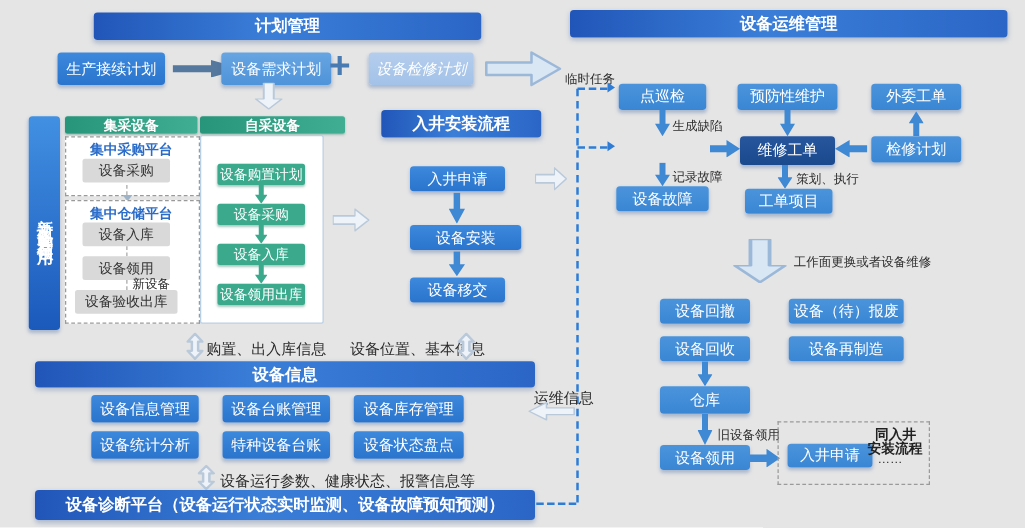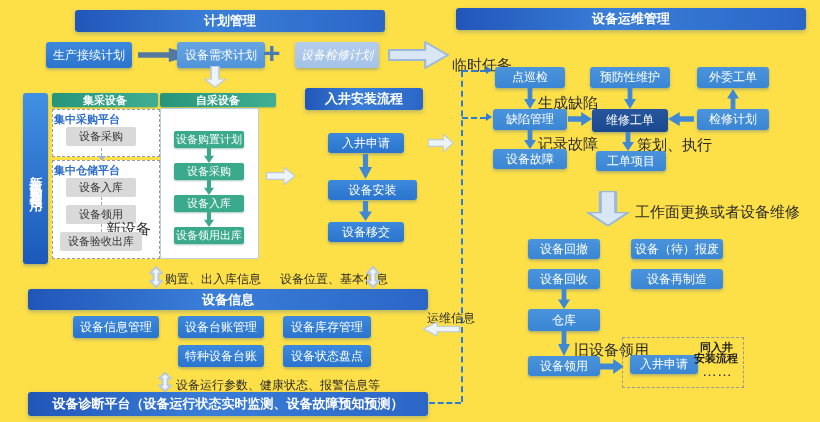--- a/index.html
+++ b/index.html
@@ -1,30 +1,30 @@
 <!DOCTYPE html>
 <html><head>
 <meta charset="utf-8">
 <style>
   html,body{margin:0;padding:0;background:#fdfefe;}
-  .stage{position:relative;width:820px;height:422px;background:#fde047;font-family:"Liberation Sans",sans-serif;overflow:hidden;}
+  .stage{position:relative;width:820px;height:422px;background:#e5e5e5;font-family:"Liberation Sans",sans-serif;overflow:hidden;}
   .abs{position:absolute;}
   .bar{background:linear-gradient(90deg,#2156b8,#3a7ed8 45%,#2b66c6);color:#fff;font-weight:bold;font-size:13px;display:flex;align-items:center;justify-content:center;border-radius:3px;box-shadow:0 2px 4px rgba(60,100,160,.35);}
   .node{display:flex;align-items:center;justify-content:center;color:#fff;font-size:12px;border-radius:3px;box-shadow:0 2px 3px rgba(60,100,160,.35);white-space:nowrap;}
   .b1{background:linear-gradient(180deg,#3d89dd,#2a74cd);}
   .b2{background:linear-gradient(180deg,#67a5e2,#4f93d9);}
   .b3{background:linear-gradient(180deg,#b4cded,#a3c2e8);font-style:italic;}
   .b4{background:linear-gradient(180deg,#4b94dc,#3a86d4);}
   .navy{background:linear-gradient(180deg,#27569e,#1b498e);}
   .teal{background:#3aa98c;box-shadow:0 1px 2px rgba(40,120,100,.4);border-radius:2px;font-size:11px;}
   .gray{background:#d9d9d9;color:#333;font-size:11px;box-shadow:none;border-radius:2px;}
   .ghdr{background:linear-gradient(90deg,#27957a,#3fae92);color:#fff;font-weight:bold;font-size:11px;display:flex;align-items:center;justify-content:center;border-radius:2px;box-shadow:0 1px 2px rgba(40,120,100,.4);}
-  .lbl{font-size:15px;color:#2b2b2b;white-space:nowrap;}
+  .lbl{font-size:10px;color:#2b2b2b;white-space:nowrap;}
   .lbl12{font-size:12px;color:#2b2b2b;white-space:nowrap;}
-  .blbl{font-size:11px;font-weight:bold;color:#2a6cc8;white-space:nowrap;}
+  .blbl{font-size:11px;font-weight:bold;color:#2a6cc8;text-align:center;white-space:nowrap;}
   .boldlbl{font-size:11px;font-weight:bold;color:#222;white-space:nowrap;}
   .dashbox{border:1px dashed #9a9a9a;background:#fff;}
   .panel{border:1px solid #b9cfe6;background:#fff;border-radius:2px;}
   .vbar{background:linear-gradient(180deg,#4190e2,#1b59bb);color:#fff;font-weight:bold;font-size:13px;border-radius:3px;display:flex;align-items:center;justify-content:center;writing-mode:vertical-lr;text-orientation:upright;letter-spacing:4px;box-shadow:0 2px 3px rgba(60,100,160,.35);}
   .ar-d{clip-path:polygon(30% 0,70% 0,70% 52%,100% 52%,50% 100%,0 52%,30% 52%);}
   .ar-r{clip-path:polygon(0 30%,55% 30%,55% 0,100% 50%,55% 100%,55% 70%,0 70%);}
   .ar-l{clip-path:polygon(100% 30%,45% 30%,45% 0,0 50%,45% 100%,45% 70%,100% 70%);}
   .ar-u{clip-path:polygon(30% 100%,30% 48%,0 48%,50% 0,100% 48%,70% 48%,70% 100%);}
   .blue{background:#3f88d4;} .slate{background:#54789e;} .tealbg{background:#3aa98c;}
   .dash-v{border-left:2px dashed #2e7cd6;}
@@ -84,21 +84,21 @@
   <div class="abs ar-d tealbg" style="left:204px;top:180px;width:10px;height:15px"></div>
   <div class="abs node teal" style="left:174px;top:195px;width:70px;height:17px">设备入库</div>
   <div class="abs ar-d tealbg" style="left:204px;top:212px;width:10px;height:15px"></div>
   <div class="abs node teal" style="left:174px;top:227px;width:70px;height:17px">设备领用出库</div>
 
   <div class="abs" style="left:266px;top:166px;width:30px;height:20px">
     <svg class="pale" width="30" height="20" viewBox="0 0 60 30" preserveAspectRatio="none">
         <polygon points="1,10 36,10 36,2 58,15 36,28 36,20 1,20"></polygon>
       </svg>
   </div>
-  <div class="abs bar" style="left:305px;top:88px;width:118px;height:22px">入井安装流程</div>
+  <div class="abs bar" style="left:305px;top:88px;width:128px;height:22px">入井安装流程</div>
   <div class="abs node b1" style="left:328px;top:133px;width:76px;height:20px">入井申请</div>
   <div class="abs ar-d blue" style="left:359px;top:154px;width:13px;height:25px"></div>
   <div class="abs node b1" style="left:328px;top:180px;width:89px;height:20px">设备安装</div>
   <div class="abs ar-d blue" style="left:359px;top:201px;width:13px;height:20px"></div>
   <div class="abs node b1" style="left:328px;top:222px;width:76px;height:20px">设备移交</div>
   <div class="abs" style="left:428px;top:133px;width:26px;height:20px">
     <svg class="pale" width="26" height="20" viewBox="0 0 60 30" preserveAspectRatio="none">
         <polygon points="1,10 36,10 36,2 58,15 36,28 36,20 1,20"></polygon>
       </svg>
   </div>
@@ -107,21 +107,20 @@
   <div class="abs lbl" style="left:452px;top:56px">临时任务</div>
   <div class="abs dash-v" style="left:461px;top:71px;height:331px"></div>
   <div class="abs dash-h" style="left:462px;top:70px;width:24px"></div>
   <div class="abs tip-r" style="left:486px;top:66px"></div>
   <div class="abs dash-h" style="left:462px;top:117px;width:24px"></div>
   <div class="abs tip-r" style="left:486px;top:113px"></div>
 
   <div class="abs node b4" style="left:495px;top:67px;width:70px;height:21px">点巡检</div>
   <div class="abs ar-d blue" style="left:524px;top:88px;width:12px;height:21px"></div>
   <div class="abs lbl" style="left:538px;top:94px">生成缺陷</div>
-  <div class="abs node b4" style="left:493px;top:109px;width:74px;height:21px">缺陷管理</div>
   <div class="abs ar-r blue" style="left:568px;top:112px;width:24px;height:14px"></div>
   <div class="abs ar-d blue" style="left:524px;top:130px;width:12px;height:19px"></div>
   <div class="abs lbl" style="left:538px;top:135px">记录故障</div>
   <div class="abs node b4" style="left:493px;top:149px;width:74px;height:20px">设备故障</div>
 
   <div class="abs node b4" style="left:590px;top:67px;width:80px;height:21px">预防性维护</div>
   <div class="abs ar-d blue" style="left:624px;top:88px;width:12px;height:21px"></div>
   <div class="abs node navy" style="left:592px;top:109px;width:76px;height:23px">维修工单</div>
   <div class="abs ar-d blue" style="left:622px;top:132px;width:12px;height:19px"></div>
   <div class="abs lbl" style="left:637px;top:136px">策划、执行</div>
@@ -163,20 +162,21 @@
   <div class="abs lbl12" style="left:280px;top:271px">设备位置、基本信息</div>
   <div class="abs" style="left:366px;top:266px;width:14px;height:22px">
     <svg class="pale" width="14" height="22" viewBox="0 0 14 24" preserveAspectRatio="none">
         <polygon points="7,1 13,8 9.5,8 9.5,16 13,16 7,23 1,16 4.5,16 4.5,8 1,8"></polygon>
       </svg>
   </div>
   <div class="abs bar" style="left:28px;top:289px;width:400px;height:21px">设备信息</div>
   <div class="abs node b1" style="left:73px;top:316px;width:86px;height:22px">设备信息管理</div>
   <div class="abs node b1" style="left:178px;top:316px;width:86px;height:22px">设备台账管理</div>
   <div class="abs node b1" style="left:283px;top:316px;width:88px;height:22px">设备库存管理</div>
+  <div class="abs node b1" style="left:73px;top:345px;width:86px;height:22px">设备统计分析</div>
   <div class="abs node b1" style="left:178px;top:345px;width:86px;height:22px">特种设备台账</div>
   <div class="abs node b1" style="left:283px;top:345px;width:88px;height:22px">设备状态盘点</div>
   <div class="abs" style="left:158px;top:372px;width:14px;height:20px">
     <svg class="pale" width="14" height="20" viewBox="0 0 14 24" preserveAspectRatio="none">
         <polygon points="7,1 13,8 9.5,8 9.5,16 13,16 7,23 1,16 4.5,16 4.5,8 1,8"></polygon>
       </svg>
   </div>
   <div class="abs lbl12" style="left:176px;top:377px">设备运行参数、健康状态、报警信息等</div>
   <div class="abs bar" style="left:28px;top:392px;width:400px;height:24px">设备诊断平台（设备运行状态实时监测、设备故障预知预测）</div>
   <div class="abs dash-h" style="left:429px;top:402px;width:32px"></div>

